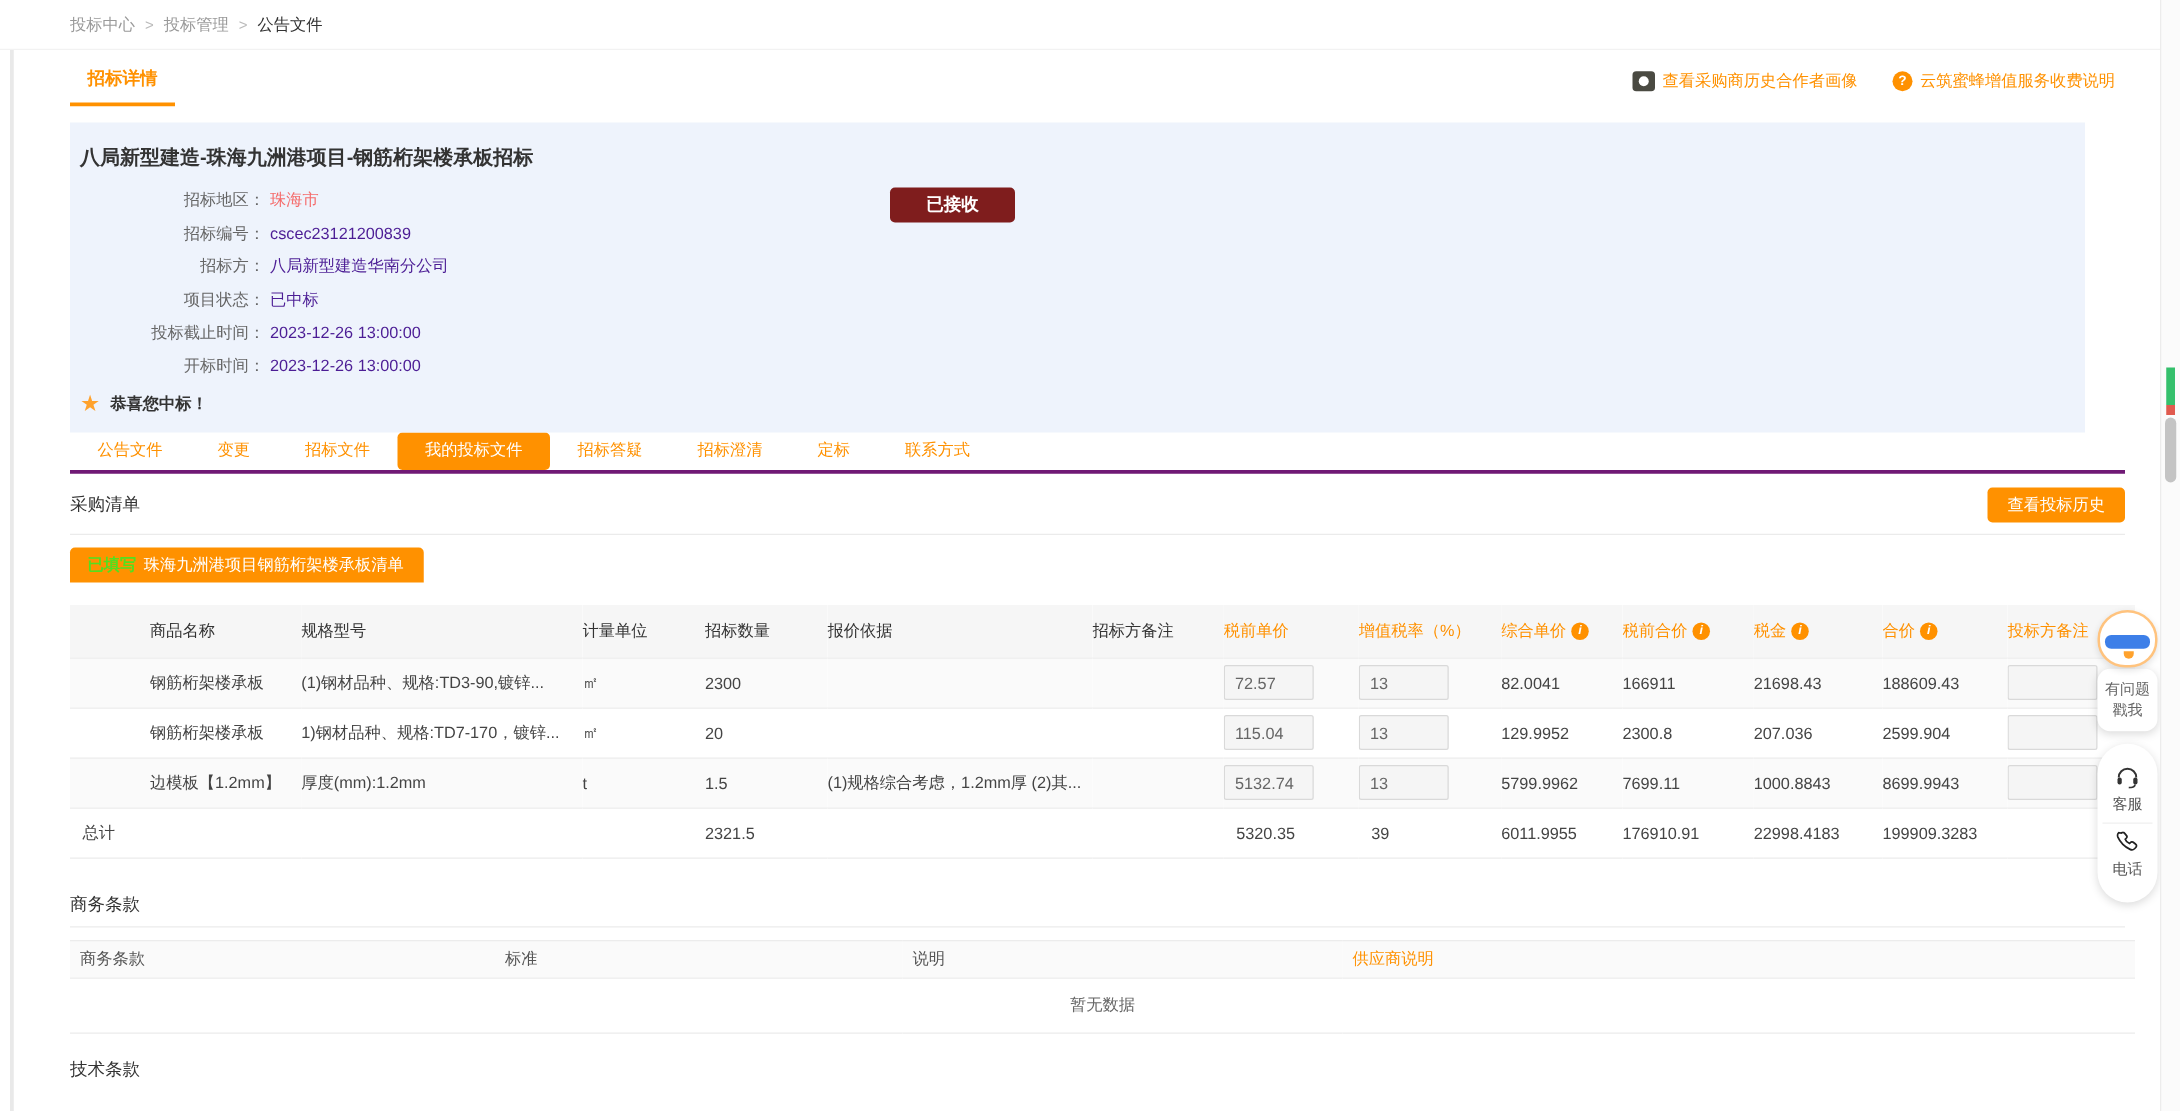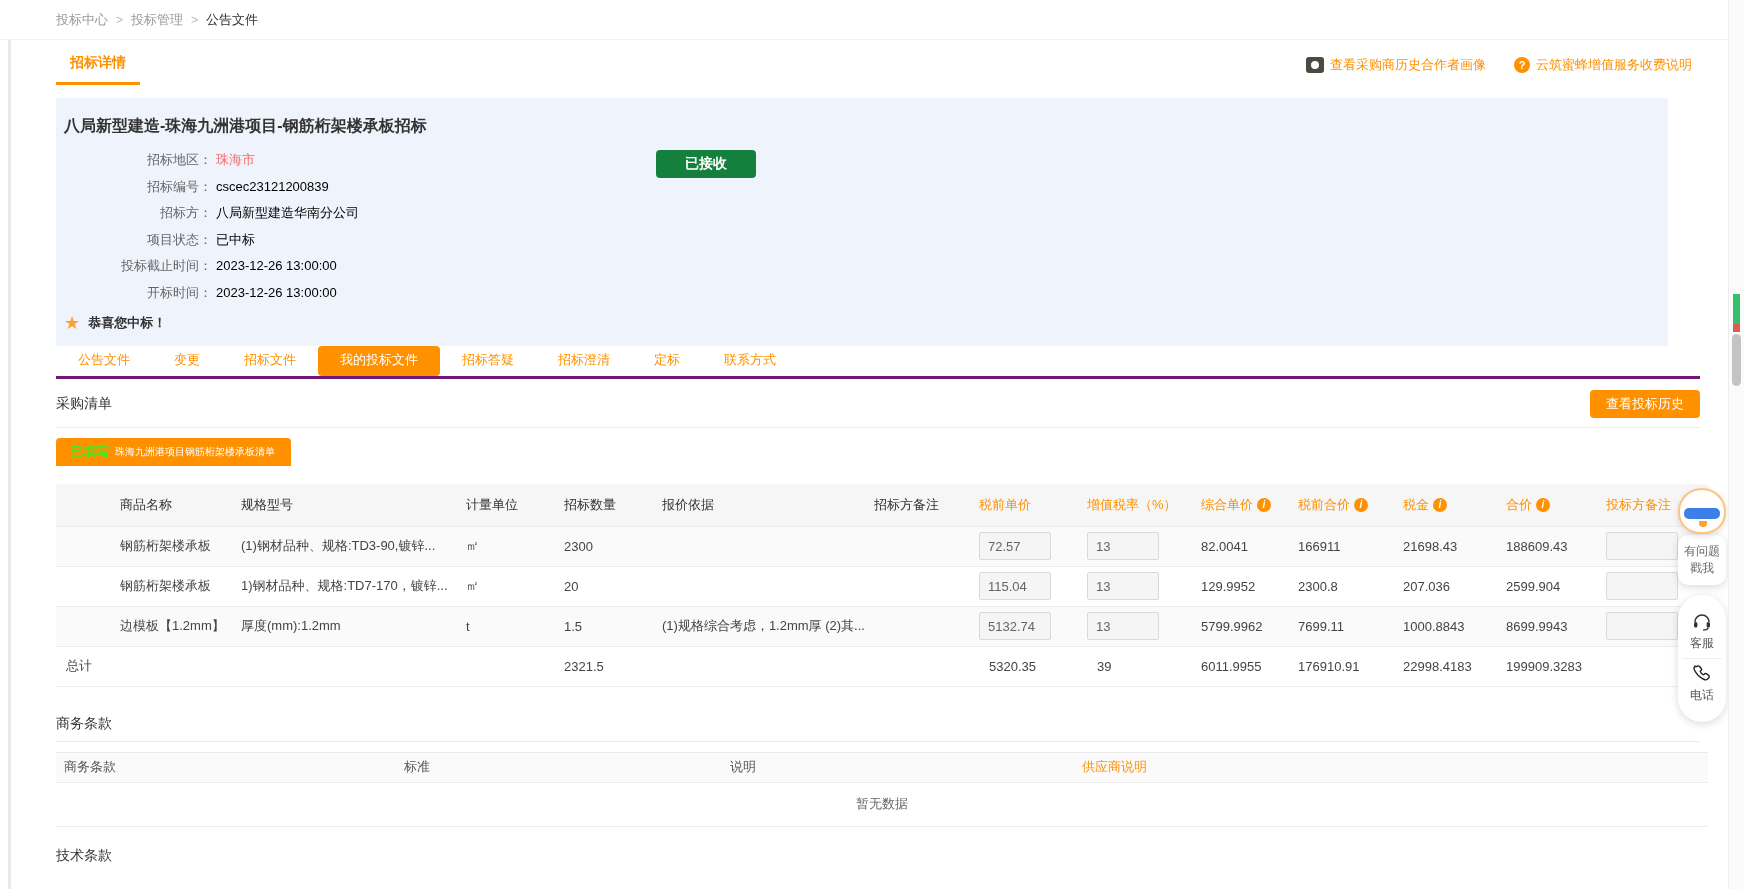--- a/index.html
+++ b/index.html
@@ -29,45 +29,45 @@
     background:#fff; border-radius:50%; }
   .q-ic { width:16px; height:16px; background:#ff9100; color:#fff; border-radius:50%;
     font-size:11px; line-height:16px; text-align:center; font-weight:bold; }
 
   
   .project-panel { position:relative; margin:10px 32px 0 0; background:#eef3fc;
     padding:18px 20px 14px 8px; }
   .project-title { font-size:16px; font-weight:bold; color:#333; margin-bottom:10px; }
   .field-row { display:flex; line-height:26.5px; }
   .field-label { width:148px; text-align:right; color:#666; }
-  .field-value { color:#000000; margin-left:4px; }
+  .field-value { color:#4c1d95; margin-left:4px; }
   .field-value.red { color:#f56c6c; }
-  .accept-btn { position:absolute; left:600px; top:52px; width:100px; height:28px;
-    background:#15803d; color:#fff; font-size:14px; font-weight:bold; border:none;
+  .accept-btn { position:absolute; left:656px; top:52px; width:100px; height:28px;
+    background:#7f1d1d; color:#fff; font-size:14px; font-weight:bold; border:none;
     border-radius:4px; cursor:default; }
   .congrats { display:flex; align-items:center; gap:8px; margin-top:8px; font-weight:bold; color:#333; }
   .star-ic { color:#ffa22d; font-size:18px; line-height:18px; }
 
   
   .tabs { display:flex; border-bottom:3px solid #701a75; }
   .tab { padding:0 22px; height:30px; line-height:28px; color:#ff9100; font-size:13px; cursor:pointer; }
   .tab.active { background:#ff9100; color:#fff; border-radius:4px; }
 
   
   .section-row { display:flex; justify-content:space-between; align-items:center; margin-top:10px; height:30px; }
   .section-title { font-size:14px; color:#333; }
   .history-btn { height:28px; padding:0 16px; background:#ff9100; color:#fff; font-size:13px;
     border:none; border-radius:4px; cursor:pointer; }
   .hr { border-top:1px solid #ebebeb; margin-top:8px; }
 
   
   .list-tab { display:inline-flex; align-items:center; margin-top:10px; height:28px;
     background:#ff9100; border-radius:4px 4px 0 0; padding:0 16px 0 14px; cursor:pointer; }
   .list-tab .badge { color:#52e01f; font-weight:bold; margin-right:6px; font-size:13px; }
-  .list-tab .lbl { color:#fff; font-size:10px;text-align:center; }
+  .list-tab .lbl { color:#fff; font-size:13px;text-align:center; }
 
   
   table.grid { margin-top:18px; width:1652px; border-collapse:collapse; table-layout:fixed; }
   .grid th, .grid td { text-align:left; font-weight:normal; font-size:13px; overflow:hidden;
     white-space:nowrap; text-overflow:ellipsis; }
   .grid thead th { height:42px; background:#f6f6f6; color:#333; }
   .grid thead th.oc { color:#ff9100; }
   .grid tbody td { height:40px; border-top:1px solid #ececec; color:#444; }
   .grid tbody tr.alt td { background:#fafafa; }
   .grid tbody tr.total-row td { background:#fff; border-bottom:1px solid #ececec; }

